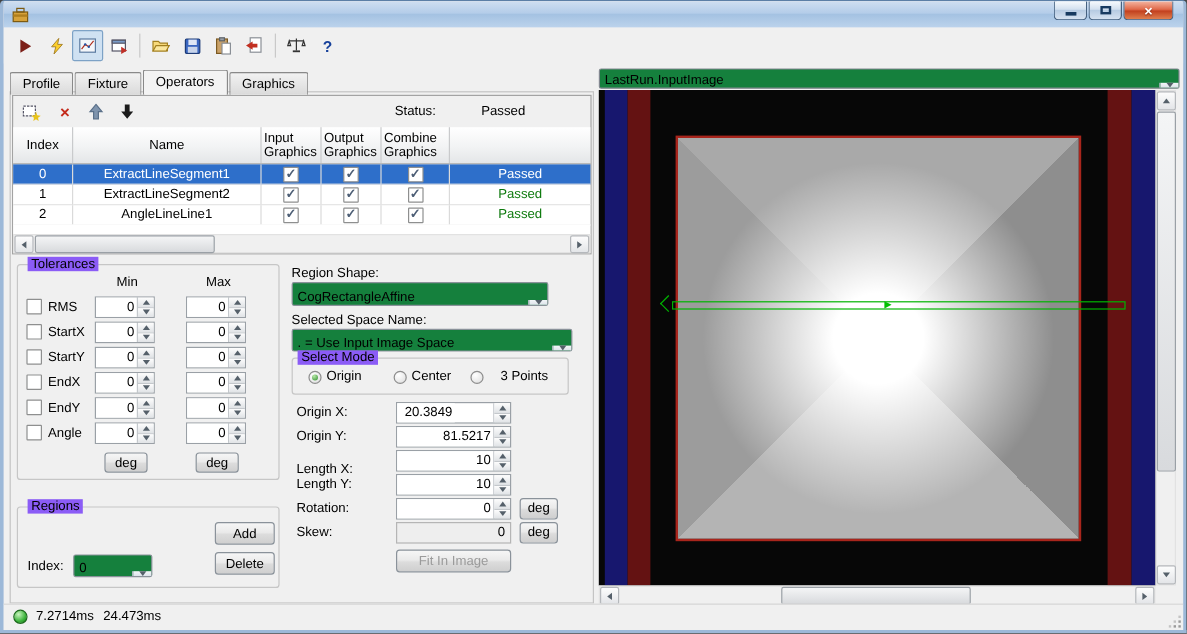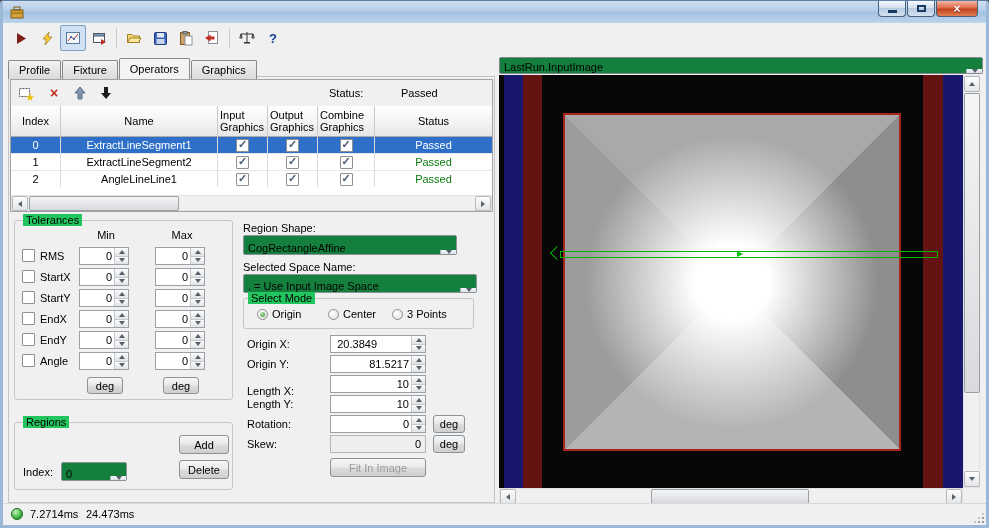--- a/index.html
+++ b/index.html
@@ -69,21 +69,21 @@
   .sc-btn{position:absolute;box-sizing:border-box;border:1px solid #b5b8bc;border-radius:2px;
     background:linear-gradient(#fdfdfd,#e3e5e8);display:flex;align-items:center;justify-content:center;}
   .sc-thumb{position:absolute;box-sizing:border-box;border:1px solid #9aa0a6;border-radius:2px;
     background:linear-gradient(#f4f5f6,#d8dadd);}
   .t-l{width:0;height:0;border-top:3px solid transparent;border-bottom:3px solid transparent;border-right:4px solid #55606a;}
   .t-r{width:0;height:0;border-top:3px solid transparent;border-bottom:3px solid transparent;border-left:4px solid #55606a;}
   .t-u{width:0;height:0;border-left:3px solid transparent;border-right:3px solid transparent;border-bottom:4px solid #55606a;}
   .t-d{width:0;height:0;border-left:3px solid transparent;border-right:3px solid transparent;border-top:4px solid #55606a;}
   
   .group{position:absolute;box-sizing:border-box;border:1px solid #c6c6c6;border-radius:3px;}
-  .gtitle{position:absolute;top:-7px;left:8px;background:#22c55e;padding:0 3px;}
+  .gtitle{position:absolute;top:-7px;left:8px;background:#8b5cf6;padding:0 3px;}
   
   .spin{position:absolute;display:flex;height:18px;box-sizing:border-box;border:1px solid #9aa0a6;background:#fff;}
   .spin input{flex:1;min-width:0;border:0;outline:none;padding:1px 2px;text-align:right;
     font:11px "Liberation Sans",sans-serif;background:#fff;}
   .sbtns{width:13px;display:flex;flex-direction:column;border-left:1px solid #c4c8cc;}
   .sb{flex:1;display:flex;align-items:center;justify-content:center;
     background:linear-gradient(#fdfdfd,#e0e3e6);}
   .sb:first-child{border-bottom:1px solid #c4c8cc;}
   .flatfield{position:absolute;box-sizing:border-box;border:1px solid #b5b5b5;background:#eeeeee;
     display:flex;align-items:center;justify-content:flex-end;padding-right:4px;}
@@ -249,21 +249,20 @@
     <span class="gstatus-label">Status:</span>
     <span class="gstatus-value">Passed</span>
 
     <div class="grid">
       <div class="thead">
         <div class="th" style="width:50px">Index</div>
         <div class="th" style="width:157px">Name</div>
         <div class="th" style="width:50px">Input Graphics</div>
         <div class="th" style="width:50px">Output Graphics</div>
         <div class="th" style="width:57px">Combine Graphics</div>
-        <div class="th" style="width:117px;border-right:none">Status</div>
       </div>
       <div class="trow selected">
         <div class="td" style="width:50px">0</div>
         <div class="td" style="width:157px">ExtractLineSegment1</div>
         <div class="td" style="width:50px">
             <span class="cb checked"></span>
           </div>
         <div class="td" style="width:50px">
             <span class="cb checked"></span>
           </div>
@@ -497,21 +496,21 @@
   <div class="group" style="left:240px;top:297px;width:231px;height:31px;background:#f0f0f0;">
     <span class="gtitle" style="left:4px;">Select Mode</span>
     <div style="position:absolute;left:13px;top:9px;display:flex;align-items:center;gap:4px;">
       <span class="radio sel"></span>
       <span>Origin</span>
     </div>
     <div style="position:absolute;left:84px;top:9px;display:flex;align-items:center;gap:4px;">
       <span class="radio"></span>
       <span>Center</span>
     </div>
-    <div style="position:absolute;left:148px;top:9px;display:flex;align-items:center;gap:4px;">
+    <div style="position:absolute;left:148px;top:9px;display:flex;align-items:center;gap:14px;">
       <span class="radio"></span>
       <span>3 Points</span>
     </div>
   </div>
 
   <span class="lbl" style="left:244px;top:337px;">Origin X:</span>
   <div class="spin" style="left:327px;top:334px;width:96px;gap:32px;">
     <input value="20.3849" style="">
     <div class="sbtns">
         <div class="sb">

